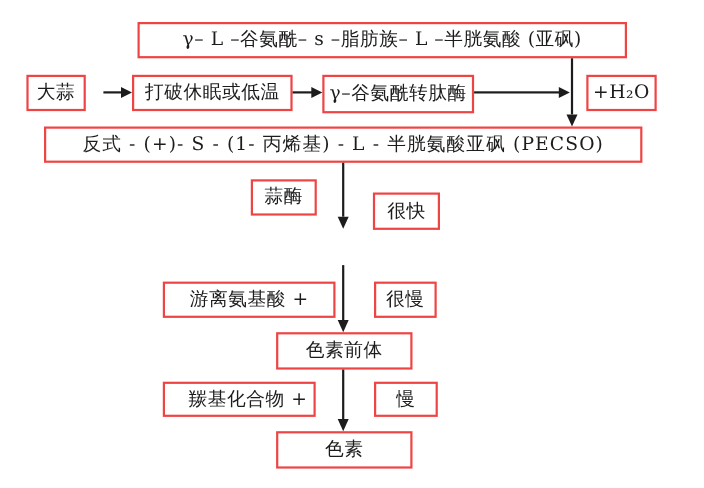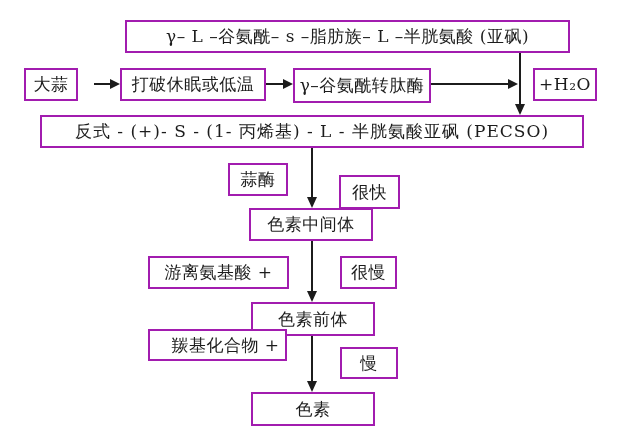--- a/index.html
+++ b/index.html
@@ -8,21 +8,21 @@
     width: 640px;
     height: 444px;
     background: #ffffff;
     font-family: "DejaVu Serif", "Liberation Serif", serif;
     color: #1c1c1c;
     overflow: hidden;
   }
   .box {
     position: absolute;
     box-sizing: border-box;
-    border: 2px solid #a21caf;
+    border: 2px solid #ef4444;
     background: #ffffff;
     display: flex;
     align-items: center;
     justify-content: center;
     font-size: 17px;
     line-height: 1;
     white-space: nowrap;
     letter-spacing: 0.5px;
   }
   .hline, .vline { position: absolute; background: #1c1c1c; }
@@ -41,24 +41,24 @@
   
   #bx-top          { left:125px; top:20px;  width:445px; height:33px; }
   #bx-garlic       { left:24px;  top:68px;  width:54px;  height:33px; }
   #bx-dormancy     { left:120px; top:68px;  width:146px; height:33px; }
   #bx-enzyme       { left:293px; top:68px;  width:138px; height:35px; }
   #bx-water        { left:533px; top:68px;  width:64px;  height:33px; }
   #bx-pecso        { left:40px;  top:115px; width:544px; height:33px; letter-spacing:1px; }
   #bx-alliinase    { left:228px; top:163px; width:60px;  height:33px; }
   #bx-fast         { left:339px; top:163px; width:61px;  height:34px;margin-top:12px; }
   #bx-intermediate { left:249px; top:208px; width:124px; height:33px; }
-  #bx-amino        { left:148px; top:256px; width:141px; height:33px; }
+  #bx-amino        { left:148px; top:256px; width:157px; height:33px; }
   #bx-veryslow     { left:340px; top:256px; width:57px;  height:33px; }
   #bx-precursor    { left:251px; top:302px; width:124px; height:34px; }
-  #bx-carbonyl     { left:148px; top:329px; width:139px; height:32px;padding-left:16px; }
+  #bx-carbonyl     { left:148px; top:347px; width:139px; height:32px;padding-left:16px; }
   #bx-slow         { left:340px; top:347px; width:58px;  height:32px; }
   #bx-pigment      { left:251px; top:392px; width:124px; height:34px;text-align:right; }
 
   
   #ln-garlic-dormancy  { left:94px;  top:83px;  width:18px; height:2px; }
   #ar-garlic-dormancy  { left:110px; top:79px; }
   #ln-dormancy-enzyme  { left:266px; top:83px;  width:18px; height:2px; }
   #ar-dormancy-enzyme  { left:283px; top:79px; }
   #ln-enzyme-junction  { left:431px; top:83px;  width:78px; height:2px; }
   #ar-enzyme-junction  { left:508px; top:79px; }
@@ -77,21 +77,20 @@
 <div class="canvas">
 
   <div class="box" id="bx-top">γ– L –谷氨酰– s –脂肪族– L –半胱氨酸 (亚砜)</div>
   <div class="box" id="bx-garlic">大蒜</div>
   <div class="box" id="bx-dormancy">打破休眠或低温</div>
   <div class="box" id="bx-enzyme">γ–谷氨酰转肽酶</div>
   <div class="box" id="bx-water">+H₂O</div>
   <div class="box" id="bx-pecso">反式 - (+)- S - (1- 丙烯基) - L - 半胱氨酸亚砜 (PECSO)</div>
   <div class="box" id="bx-alliinase">蒜酶</div>
   <div class="box" id="bx-fast">很快</div>
-  <div class="box" id="bx-intermediate">色素中间体</div>
   <div class="box" id="bx-amino">游离氨基酸 +</div>
   <div class="box" id="bx-veryslow">很慢</div>
   <div class="box" id="bx-precursor">色素前体</div>
   <div class="box" id="bx-carbonyl">羰基化合物 +</div>
   <div class="box" id="bx-slow">慢</div>
   <div class="box" id="bx-pigment">色素</div>
 
   <div class="hline" id="ln-garlic-dormancy"></div>
   <div class="arr arr-r" id="ar-garlic-dormancy"></div>
 

